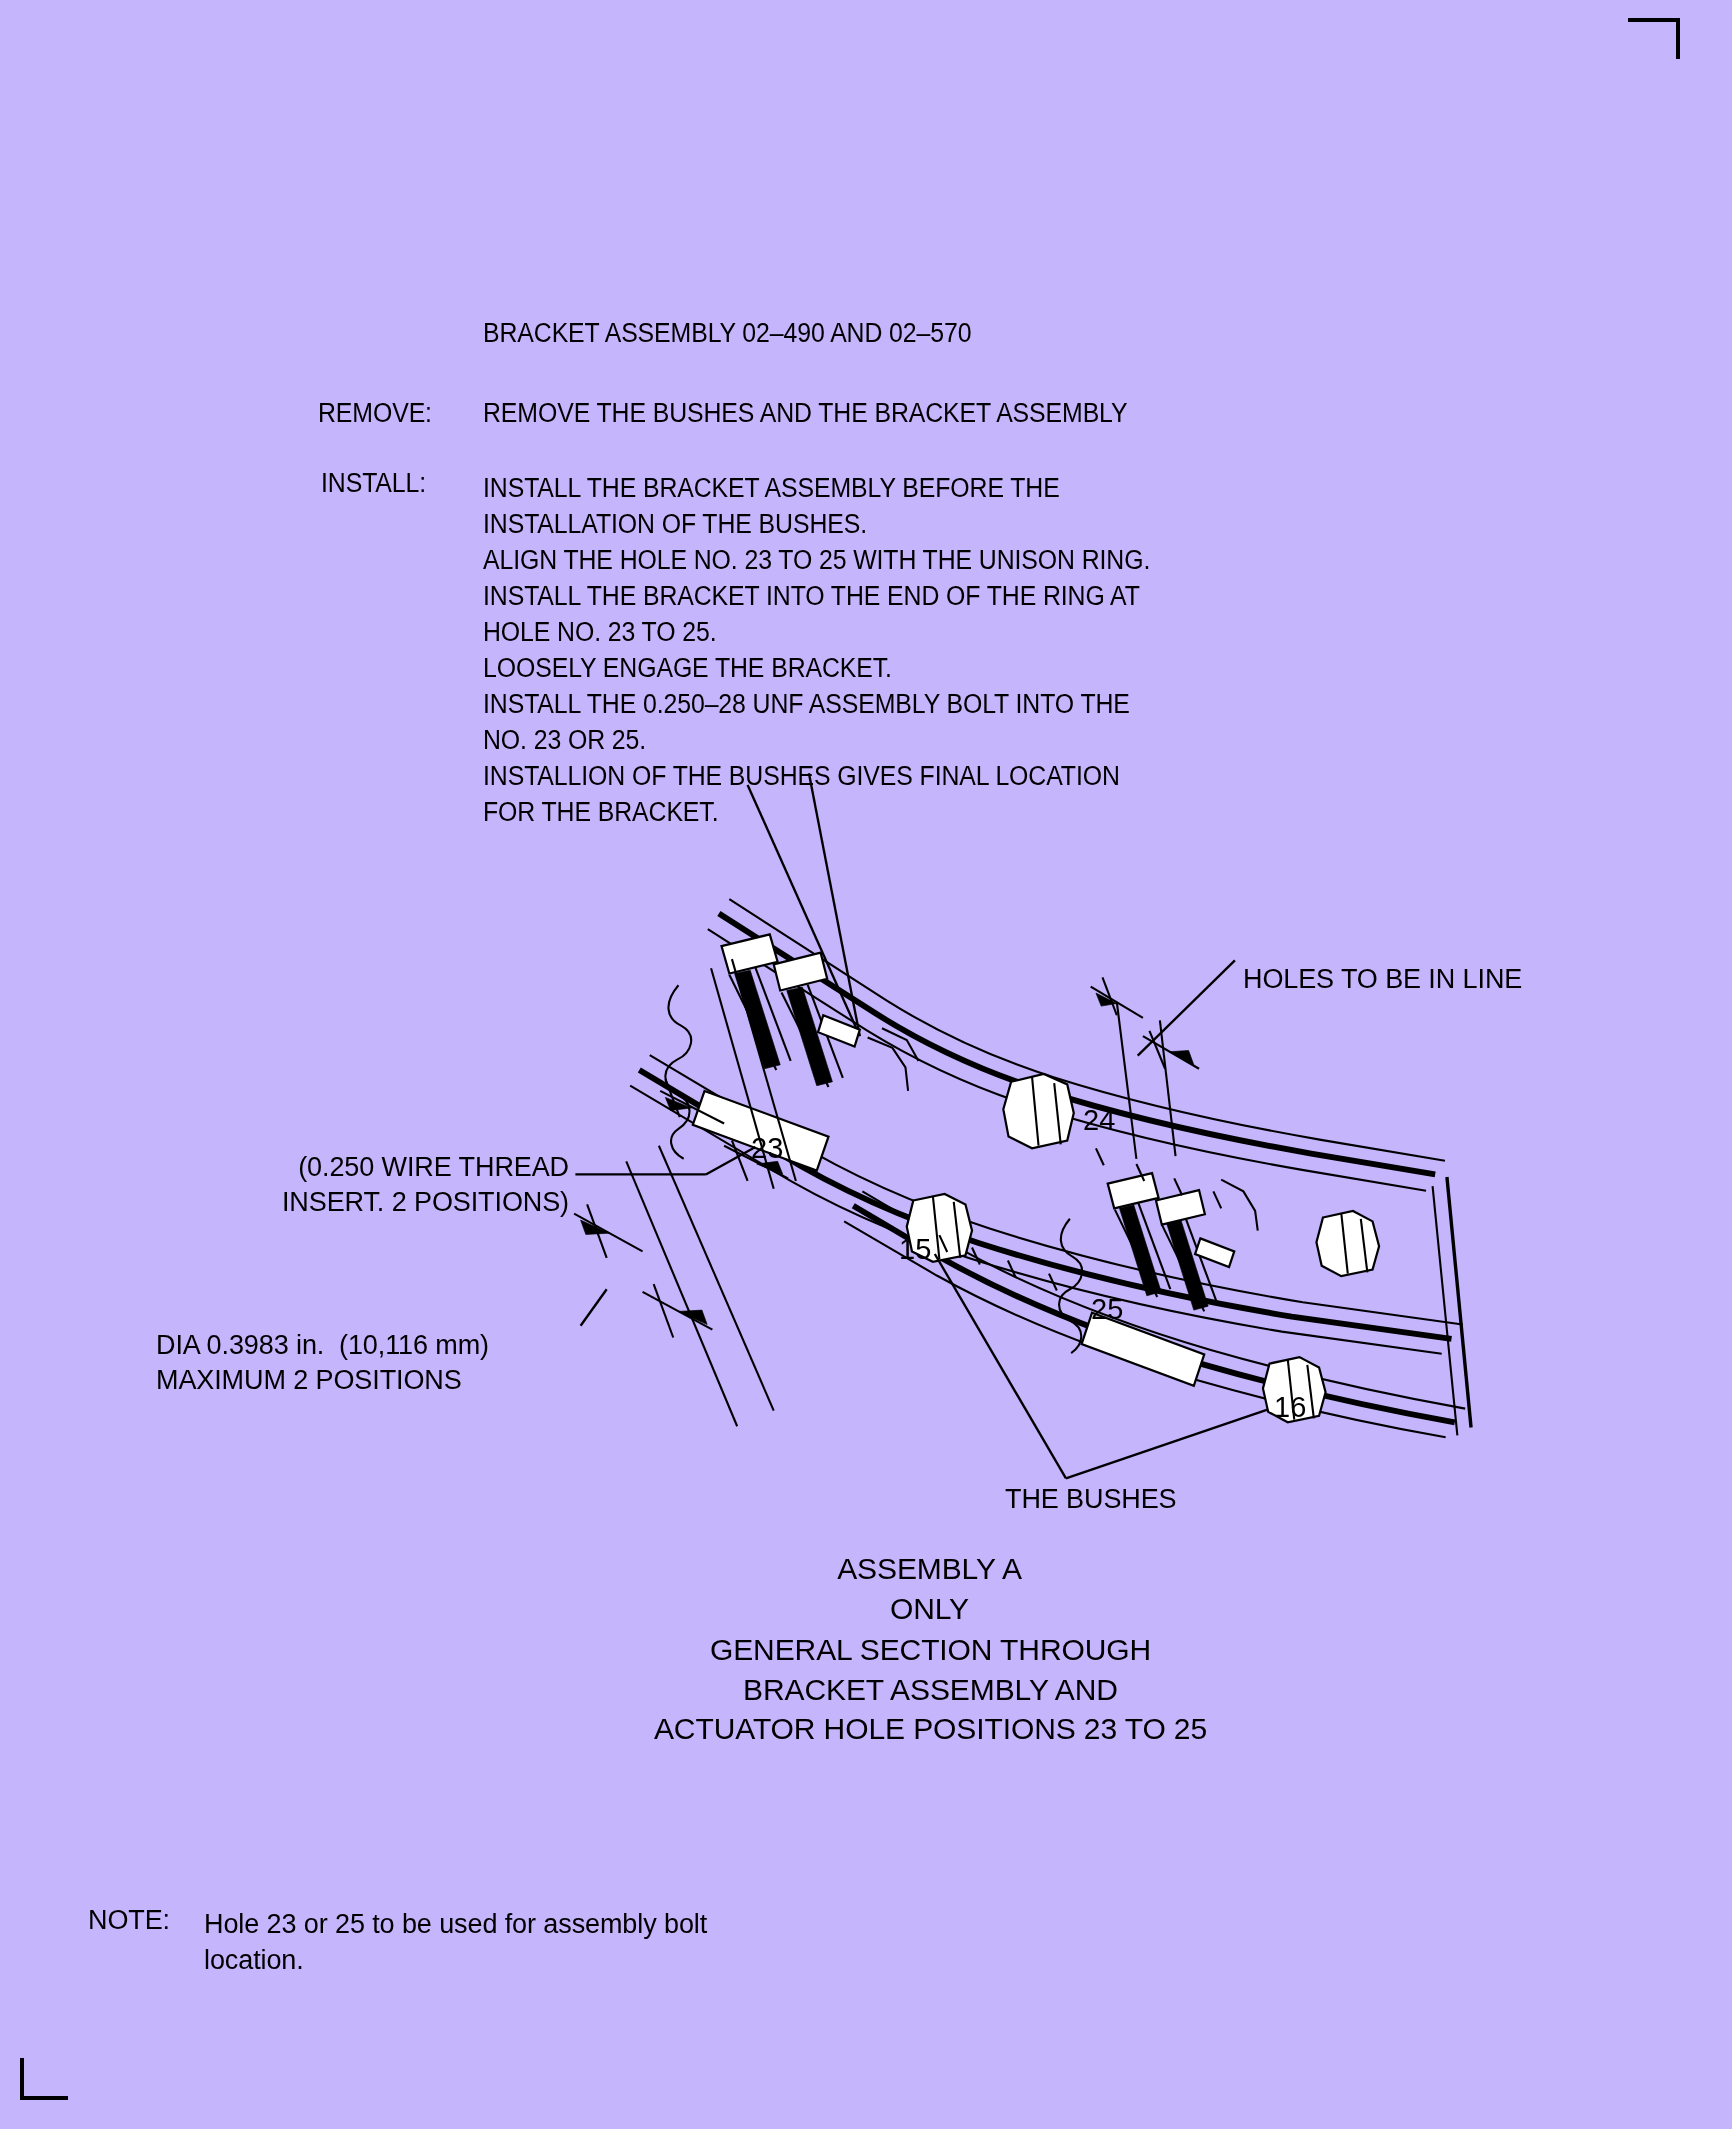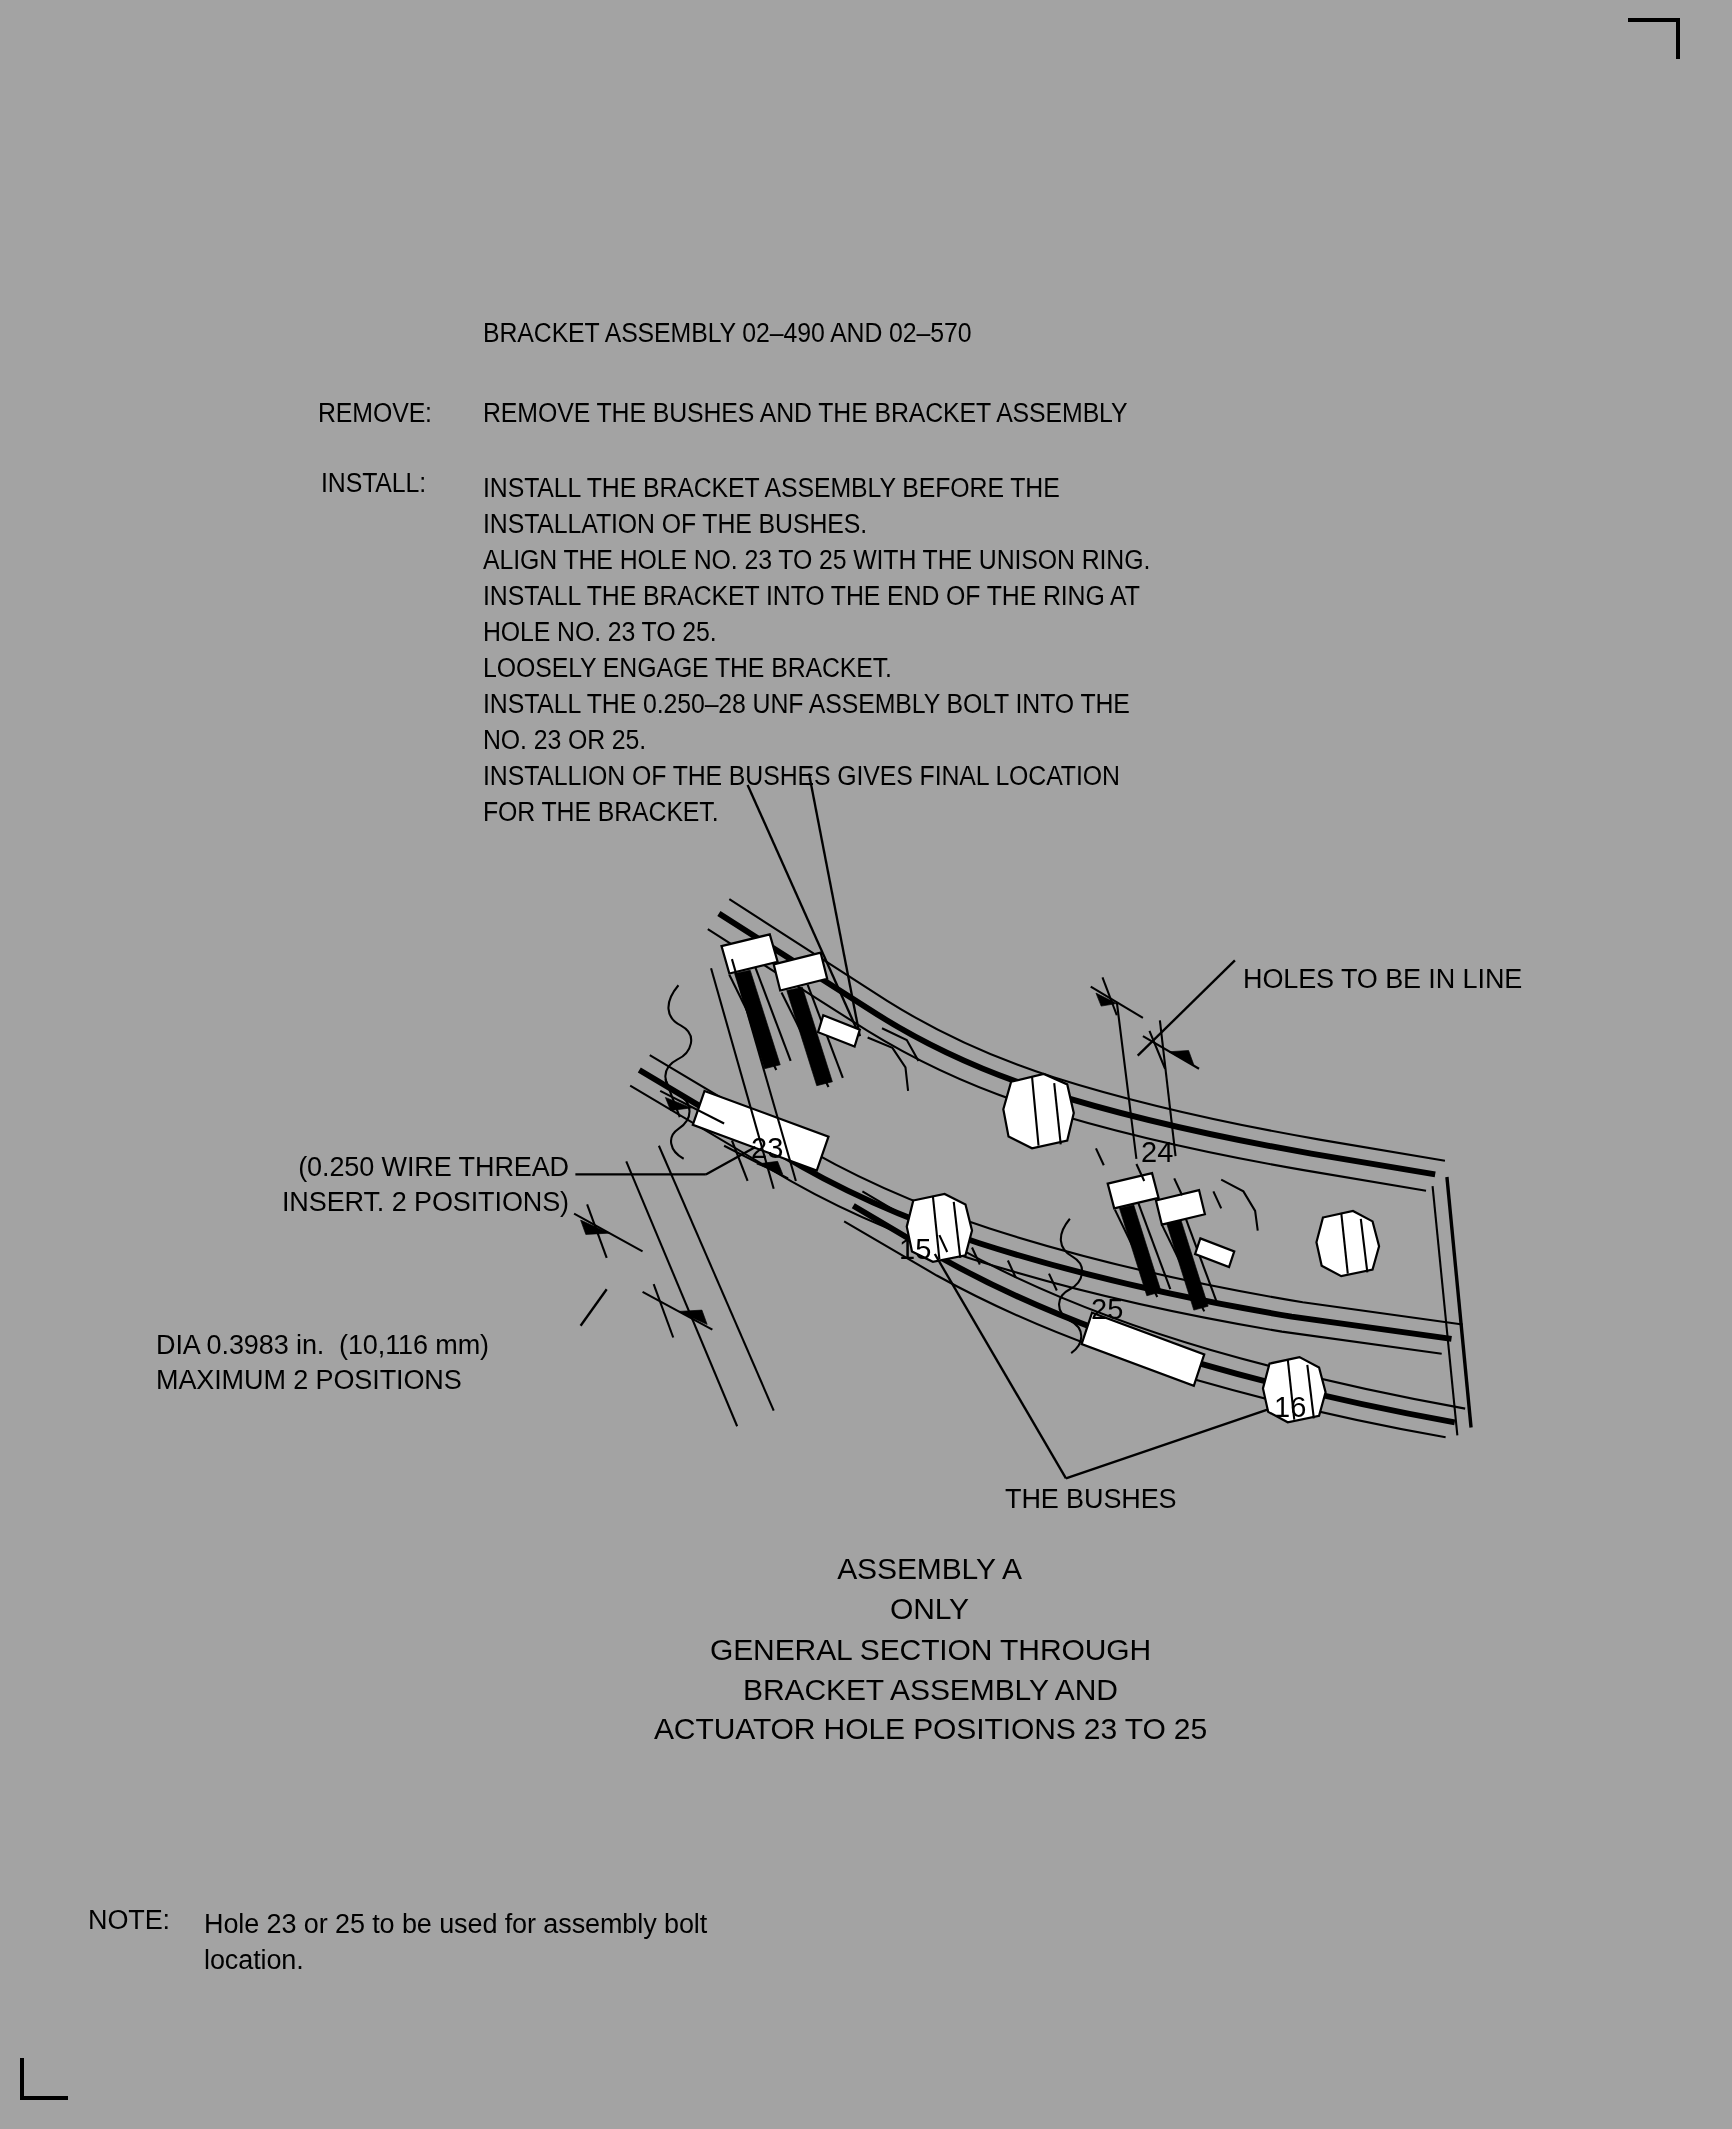--- a/index.html
+++ b/index.html
@@ -4,21 +4,21 @@
 <title>Bracket Assembly Technical Figure</title>
 <style>
   html,body{margin:0;padding:0;background:#ffffff;}
   body{
     width:1732px;height:2129px;
     position:relative;overflow:hidden;
     font-family:"Liberation Sans","DejaVu Sans",sans-serif;
     color:#000000;
     -webkit-font-smoothing:antialiased;
   }
-  #page{position:absolute;inset:0;background:#a3a3a3;}
+  #page{position:absolute;inset:0;background:#c4b5fd;}
 
   
   .corner{position:absolute;}
   .corner-tr{top:18px;right:52px;width:48px;height:37px;
     border-top:4.6px solid #000;border-right:4.6px solid #000;}
   .corner-bl{left:19.6px;bottom:29px;width:44px;height:38px;
     border-bottom:4.6px solid #000;border-left:4.6px solid #000;}
 
   
   #figure-id{
@@ -59,21 +59,21 @@
   #lbl-assembly-a{left:799px;top:1549px;text-align:center;width:261px;line-height:1.32;}
   #lbl-caption{left:604px;top:1630px;text-align:center;width:653px;line-height:1.32;}
 
   #note-key{left:88px;top:1907px;}
   #note-body{left:204px;top:1907px;line-height:1.33;}
   #note-body2{left:204px;top:2003px;line-height:1.33;}
 
   
   .itemnum{position:absolute;font-size:29px;font-weight:500;}
   #num-23{left:734px;top:1132px;margin-left:17px;}
-  #num-24{left:1141px;top:1104px;margin-top:32px;}
+  #num-24{left:1083px;top:1104px;}
   #num-15{left:899px;top:1233px;}
   #num-25{left:1091px;top:1293px;}
   #num-16{left:1274px;top:1391px;}
 
   svg#drawing{position:absolute;left:0;top:0;width:1732px;height:2129px;
     pointer-events:none;}
   .ln{fill:none;stroke:#000;stroke-width:3.2;}
   .ln-h{fill:none;stroke:#000;stroke-width:9;stroke-linecap:butt;}
   .ln-m{fill:none;stroke:#000;stroke-width:5.2;}
   .fillblk{fill:#000;stroke:#000;stroke-width:1;}

